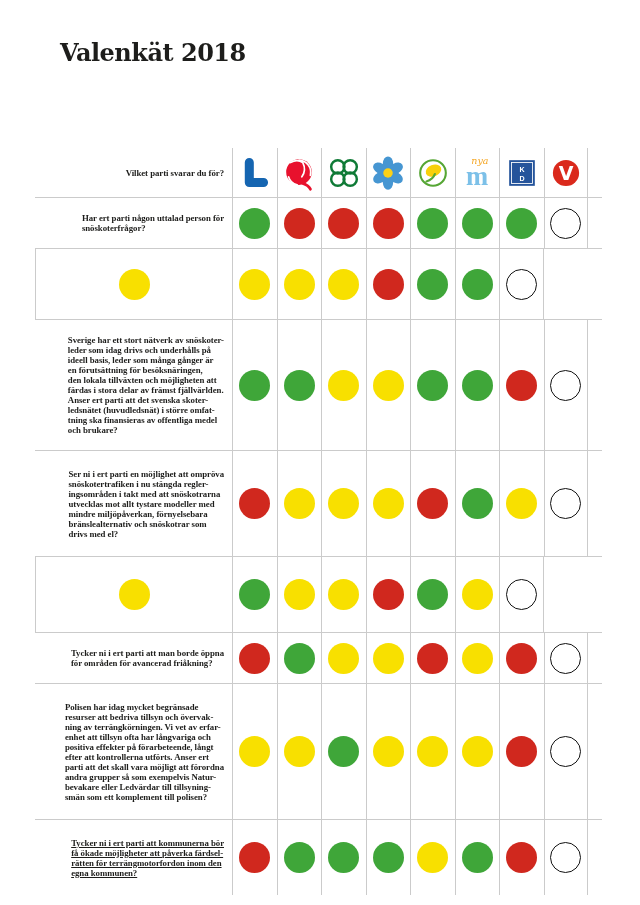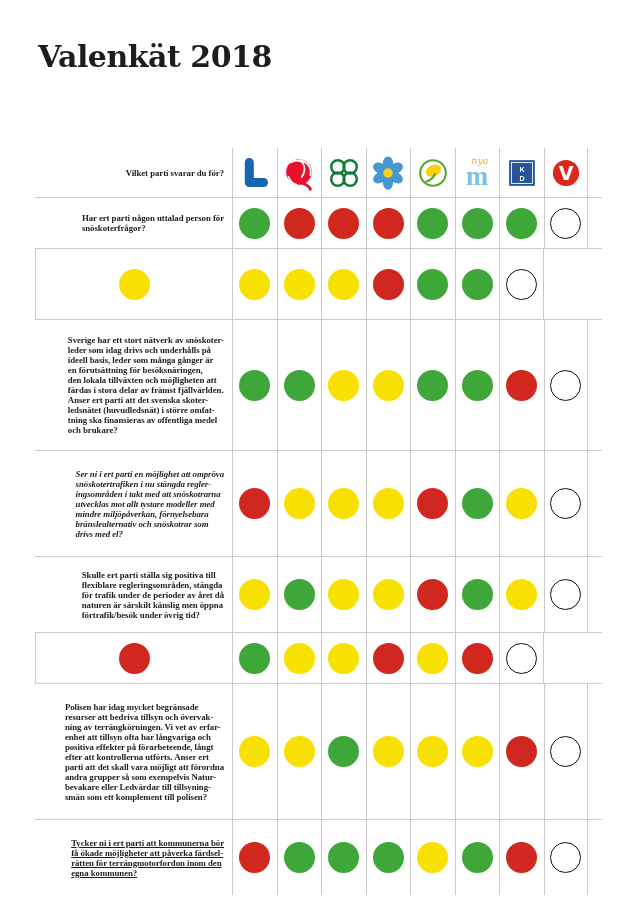--- a/index.html
+++ b/index.html
@@ -4,22 +4,22 @@
 <style>
   html,body{margin:0;padding:0;}
   body{
     width:640px;height:905px;background:#ffffff;overflow:hidden;
     font-family:"Liberation Serif","DejaVu Serif",serif;
     color:#1d1d1b;
   }
   .page{width:640px;height:905px;position:relative;}
   .title{
     font-family:"DejaVu Serif","Liberation Serif",serif;
-    font-weight:700;font-size:30px;letter-spacing:-0.5px;
-    margin:40px 0 0 38px;line-height:1.1;
+    font-weight:700;font-size:24px;letter-spacing:-0.5px;
+    margin:40px 0 0 60px;line-height:1.1;
   }
   .survey{
     position:absolute;left:35px;top:108px;width:567px;
   }
   .row{
     display:grid;
     grid-template-columns:197px repeat(8,44.5px) 14px;
     border-bottom:1px solid #cbcbcb;
   }
   .row.last{border-bottom:none;}
@@ -203,21 +203,21 @@
             <span class="dot" style="background: rgb(63, 166, 57);"></span>
           </div>
           <div class="cell acell">
             <span class="dot" style="background: rgb(208, 40, 30);"></span>
           </div>
           <div class="cell acell lastcol">
             <span class="dot dot-none"></span>
           </div>
           <div class="cell spacer"></div>
         </div>
-        <div class="row" style="min-height: 105px; font-style: italic;">
+        <div class="row" style="min-height: 105px;">
           <div class="cell qcell">
             <span class="qtext">Ser ni i ert parti en möjlighet att ompröva
 snöskotertrafiken i nu stängda regler-
 ingsområden i takt med att snöskotrarna
 utvecklas mot allt tystare modeller med
 mindre miljöpåverkan, förnyelsebara
 bränslealternativ och snöskotrar som
 drivs med el?</span>
           </div>
           <div class="cell acell">
@@ -240,27 +240,20 @@
           </div>
           <div class="cell acell">
             <span class="dot" style="background: rgb(248, 224, 0);"></span>
           </div>
           <div class="cell acell lastcol">
             <span class="dot dot-none"></span>
           </div>
           <div class="cell spacer"></div>
         </div>
         <div class="row" style="min-height: 75px;">
-          <div class="cell qcell">
-            <span class="qtext">Skulle ert parti ställa sig positiva till
-flexiblare regleringsområden, stängda
-för trafik under de perioder av året då
-naturen är särskilt känslig men öppna
-förtrafik/besök under övrig tid?</span>
-          </div>
           <div class="cell acell">
             <span class="dot" style="background: rgb(248, 224, 0);"></span>
           </div>
           <div class="cell acell">
             <span class="dot" style="background: rgb(63, 166, 57);"></span>
           </div>
           <div class="cell acell">
             <span class="dot" style="background: rgb(248, 224, 0);"></span>
           </div>
           <div class="cell acell">
@@ -274,20 +267,24 @@
           </div>
           <div class="cell acell">
             <span class="dot" style="background: rgb(248, 224, 0);"></span>
           </div>
           <div class="cell acell lastcol">
             <span class="dot dot-none"></span>
           </div>
           <div class="cell spacer"></div>
         </div>
         <div class="row" style="min-height: 50px;">
+          <div class="cell qcell">
+            <span class="qtext">Tycker ni i ert parti att man borde öppna
+för områden för avancerad friåkning?</span>
+          </div>
           <div class="cell acell">
             <span class="dot" style="background: rgb(208, 40, 30);"></span>
           </div>
           <div class="cell acell">
             <span class="dot" style="background: rgb(63, 166, 57);"></span>
           </div>
           <div class="cell acell">
             <span class="dot" style="background: rgb(248, 224, 0);"></span>
           </div>
           <div class="cell acell">

